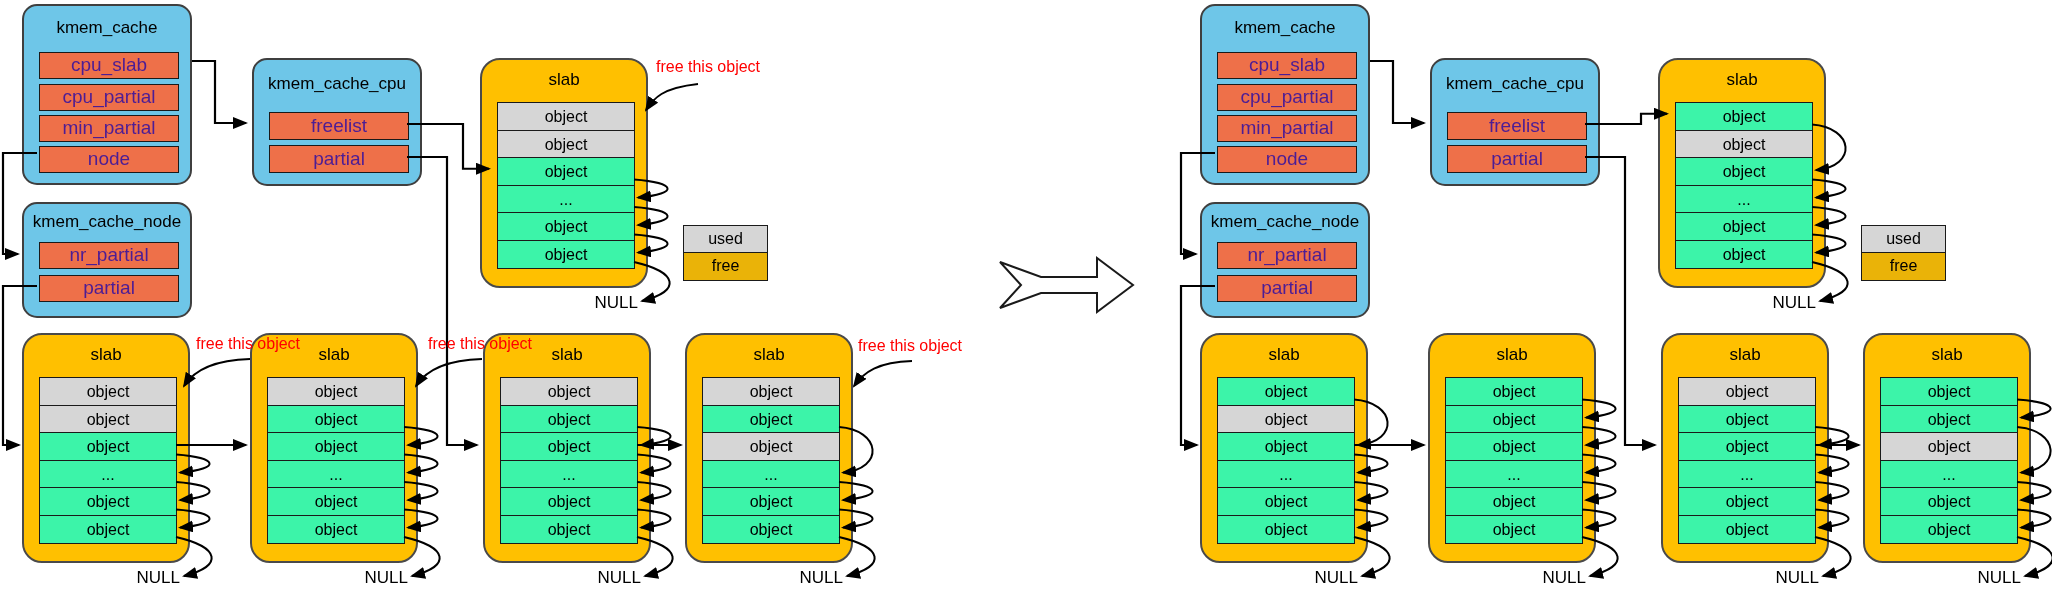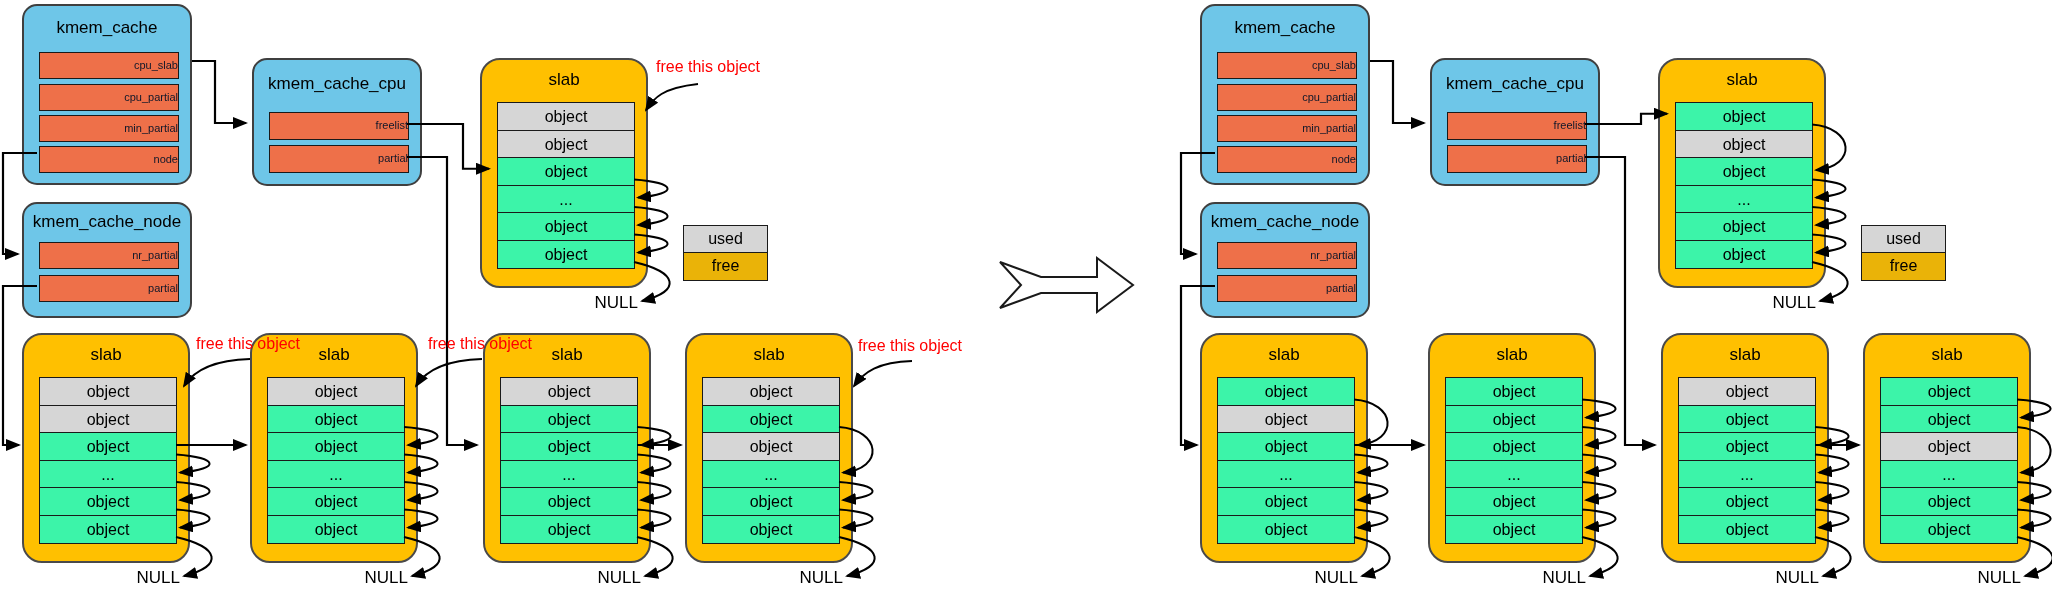--- a/index.html
+++ b/index.html
@@ -11,21 +11,21 @@
   .struct-box{
     position:absolute;z-index:2;background:#6ec6e8;border:2px solid #3f3f3f;
     border-radius:15px;box-sizing:border-box;
   }
   .struct-title{
     position:absolute;left:0;right:0;text-align:center;color:#000;
     font-size:17px;white-space:nowrap;
   }
   .field-row{
     position:absolute;background:#ee7049;border:1.6px solid #1a1a1a;
-    box-sizing:border-box;text-align:right;color:#0f172a;font-size:11px;
+    box-sizing:border-box;text-align:center;color:#4c1d95;font-size:19px;
   }
   .slab-box{
     position:absolute;z-index:2;background:#ffc000;border:2px solid #4a4a4a;
     border-radius:20px;box-sizing:border-box;
   }
   .slab-title{
     position:absolute;left:0;right:0;top:10px;text-align:center;
     color:#000;font-size:17px;
   }
   .obj-row{

